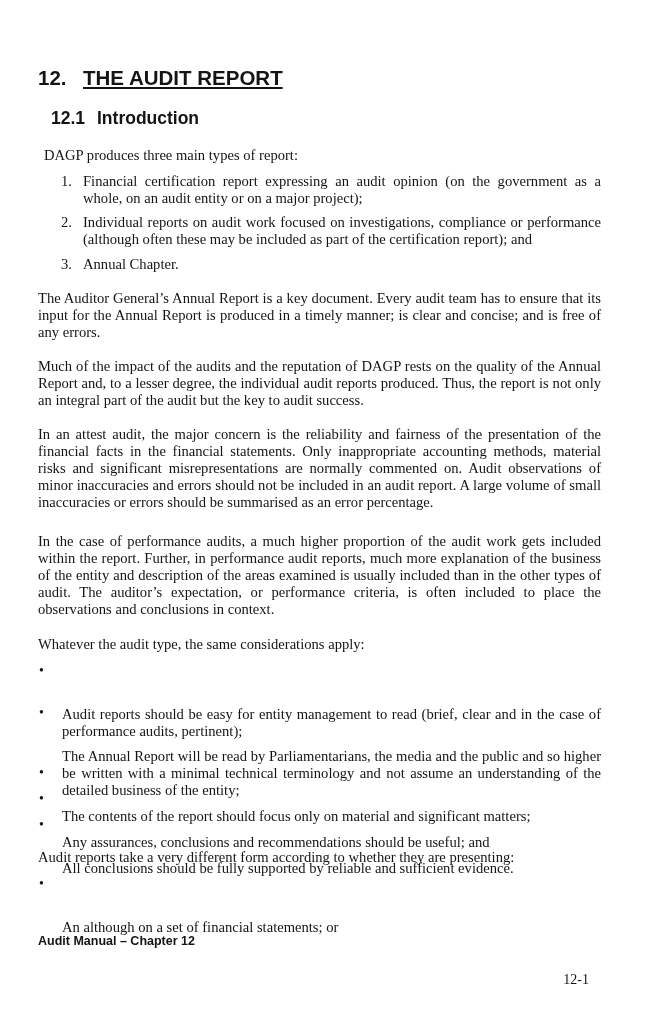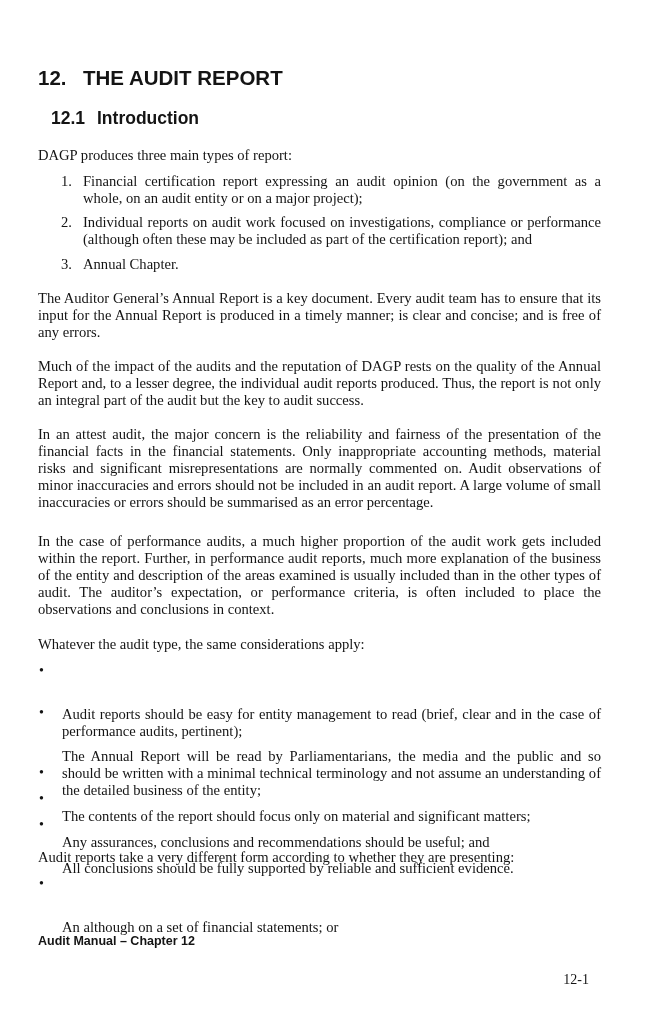--- a/index.html
+++ b/index.html
@@ -1,21 +1,21 @@
 <!DOCTYPE html>
 <html><head>
 <meta charset="utf-8">
 <style>
   html, body { margin: 0; padding: 0; background: #ffffff; }
   body { width: 650px; height: 1024px; position: relative; overflow: hidden; }
   .page { position: absolute; left: 38px; top: 0; width: 563px; color: #141414; }
   .h1 {
     position: absolute; left: 0; top: 66px;
     font-family: "Liberation Sans", sans-serif; font-weight: bold; font-size: 20.5px;
-    letter-spacing: 0px; white-space: nowrap;
+    letter-spacing: 0px; white-space: nowrap; text-decoration: underline;
   }
   .h1 .num { display: inline-block; width: 45px; }
   .h2 {
     position: absolute; left: 13px; top: 108px;
     font-family: "Liberation Sans", sans-serif; font-weight: bold; font-size: 17.5px;
     white-space: nowrap;
   }
   .h2 .num { display: inline-block; width: 46px; }
   .body {
     font-family: "Liberation Serif", serif; font-size: 14.6px; line-height: 17px;
@@ -47,21 +47,21 @@
 
   <div class="h1">
     <span class="num">12.</span><span>THE AUDIT REPORT</span>
   </div>
 
   <div class="h2">
     <span class="num">12.1</span><span>Introduction</span>
   </div>
 
   <div class="body">
-    <p class="p nojust" style="top:147px;">DAGP produces three main types of report:</p>
+    <p class="p nojust" style="top:147px;margin-left:6px;">DAGP produces three main types of report:</p>
 
     <div class="li num-item" style="top:173px;">
       <span class="marker">1.</span>
       <p class="text lastline-left">Financial certification report expressing an audit opinion (on the government as a whole, on an audit entity or on a major project);</p>
     </div>
     <div class="li num-item" style="top:214px;">
       <span class="marker">2.</span>
       <p class="text lastline-left">Individual reports on audit work focused on investigations, compliance or performance (although often these may be included as part of the certification report); and</p>
     </div>
     <div class="li num-item" style="top:256px;">
@@ -74,21 +74,21 @@
     <p class="p lastline-left" style="top:426px;">In an attest audit, the major concern is the reliability and fairness of the presentation of the financial facts in the financial statements. Only inappropriate accounting methods, material risks and significant misrepresentations are normally commented on.  Audit observations of minor inaccuracies and errors should not be included in an audit report. A large volume of small inaccuracies or errors should be summarised as an error percentage.</p>
     <p class="p lastline-left" style="top:533px;">In the case of performance audits, a much higher proportion of the audit work gets included within the report. Further, in performance audit reports, much more explanation of the business of the entity and description of the areas examined is usually included than in the other types of audit. The auditor’s expectation, or performance criteria, is often included to place the observations and conclusions in context.</p>
     <p class="p nojust" style="top:636px;">Whatever the audit type, the same considerations apply:</p>
 
     <div class="li bul-item" style="top:662px;">
       <span class="marker">•</span>
       <p class="text lastline-left">Audit reports should be easy for entity management to read (brief, clear and in the case of performance audits, pertinent);</p>
     </div>
     <div class="li bul-item" style="top:704px;">
       <span class="marker">•</span>
-      <p class="text lastline-left">The Annual Report will be read by Parliamentarians, the media and the public and so should be written with a minimal technical terminology and not assume an understanding of the detailed business of the entity;</p>
+      <p class="text lastline-left">The Annual Report will be read by Parliamentarians, the media and the public and so higher be written with a minimal technical terminology and not assume an understanding of the detailed business of the entity;</p>
     </div>
     <div class="li bul-item" style="top:764px;">
       <span class="marker">•</span>
       <p class="text lastline-left">The contents of the report should focus only on material and significant matters;</p>
     </div>
     <div class="li bul-item" style="top:790px;">
       <span class="marker">•</span>
       <p class="text lastline-left">Any assurances, conclusions and recommendations should be useful; and</p>
     </div>
     <div class="li bul-item" style="top:816px;">

